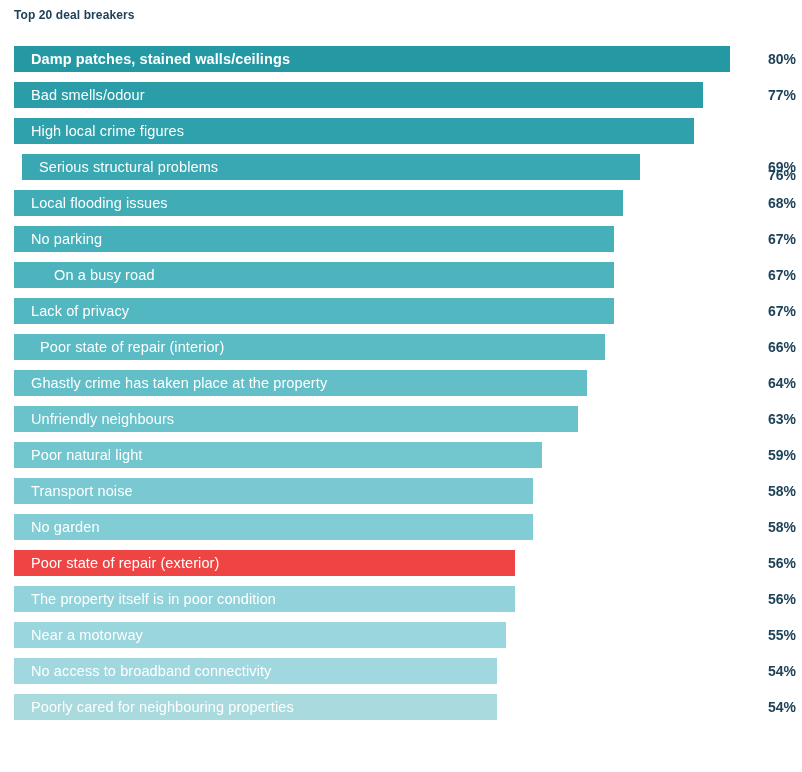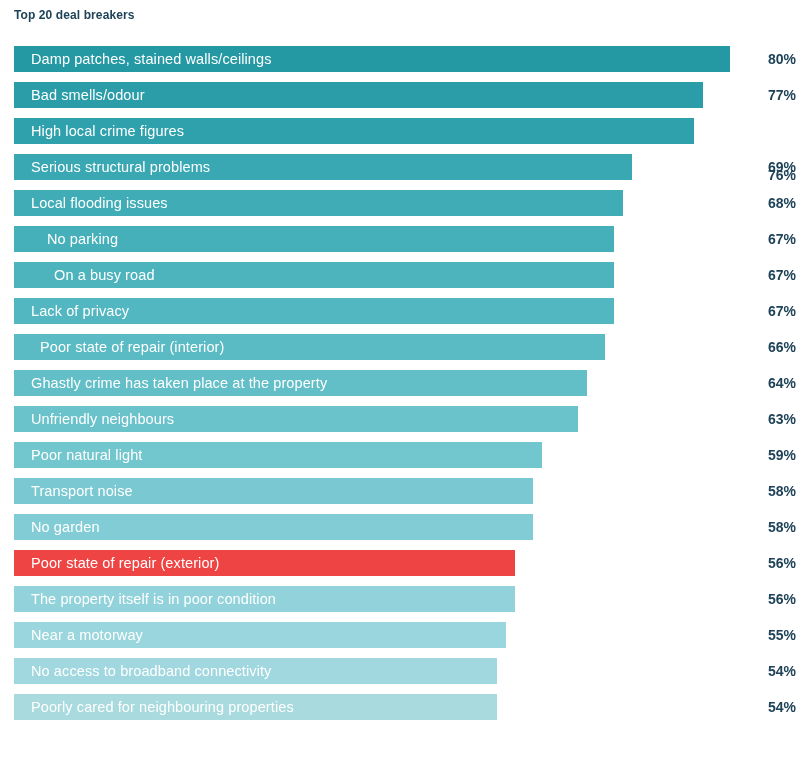--- a/index.html
+++ b/index.html
@@ -86,50 +86,50 @@
 </head>
 <body style="background: rgb(255, 255, 255);">
 
 <div id="chart-root">
 
   <div id="chart-title" style="color: rgb(30, 66, 88);">Top 20 deal breakers</div>
 
   <div id="plot-area">
       <div class="bar-row">
         <div class="bar" style="width: 716px; background: rgb(36, 153, 164);">
-          <span class="bar-label" style="color: rgb(255, 255, 255);">Damp patches, stained walls/ceilings</span>
+          <span class="bar-label" style="color: rgb(255, 255, 255); font-weight: bold;">Damp patches, stained walls/ceilings</span>
         </div>
         <div class="bar-value" style="color: rgb(30, 66, 88);">80%</div>
       </div>
       <div class="bar-row">
         <div class="bar" style="width: 689.15px; background: rgb(42, 157, 168);">
           <span class="bar-label" style="color: rgb(255, 255, 255);">Bad smells/odour</span>
         </div>
         <div class="bar-value" style="color: rgb(30, 66, 88);">77%</div>
       </div>
       <div class="bar-row">
         <div class="bar" style="width: 680.2px; background: rgb(47, 161, 172);">
           <span class="bar-label" style="color: rgb(255, 255, 255);">High local crime figures</span>
         </div>
         <div class="bar-value" style="color: rgb(30, 66, 88); margin-top: 44px;">76%</div>
       </div>
       <div class="bar-row">
-        <div class="bar" style="width: 617.55px; background: rgb(58, 168, 179);">
+        <div class="bar" style="width: 617.55px; background: rgb(58, 168, 179); margin-left: 8px;">
           <span class="bar-label" style="color: rgb(255, 255, 255);">Serious structural problems</span>
         </div>
         <div class="bar-value" style="color: rgb(30, 66, 88);">69%</div>
       </div>
       <div class="bar-row">
         <div class="bar" style="width: 608.6px; background: rgb(64, 172, 182);">
           <span class="bar-label" style="color: rgb(255, 255, 255);">Local flooding issues</span>
         </div>
         <div class="bar-value" style="color: rgb(30, 66, 88);">68%</div>
       </div>
       <div class="bar-row">
-        <div class="bar" style="width: 599.65px; background: rgb(70, 176, 186); padding-left: 16px;">
+        <div class="bar" style="width: 599.65px; background: rgb(70, 176, 186);">
           <span class="bar-label" style="color: rgb(255, 255, 255);">No parking</span>
         </div>
         <div class="bar-value" style="color: rgb(30, 66, 88);">67%</div>
       </div>
       <div class="bar-row">
         <div class="bar" style="width: 599.65px; background: rgb(77, 180, 189); padding-left: 23px;">
           <span class="bar-label" style="color: rgb(255, 255, 255);">On a busy road</span>
         </div>
         <div class="bar-value" style="color: rgb(30, 66, 88);">67%</div>
       </div>

